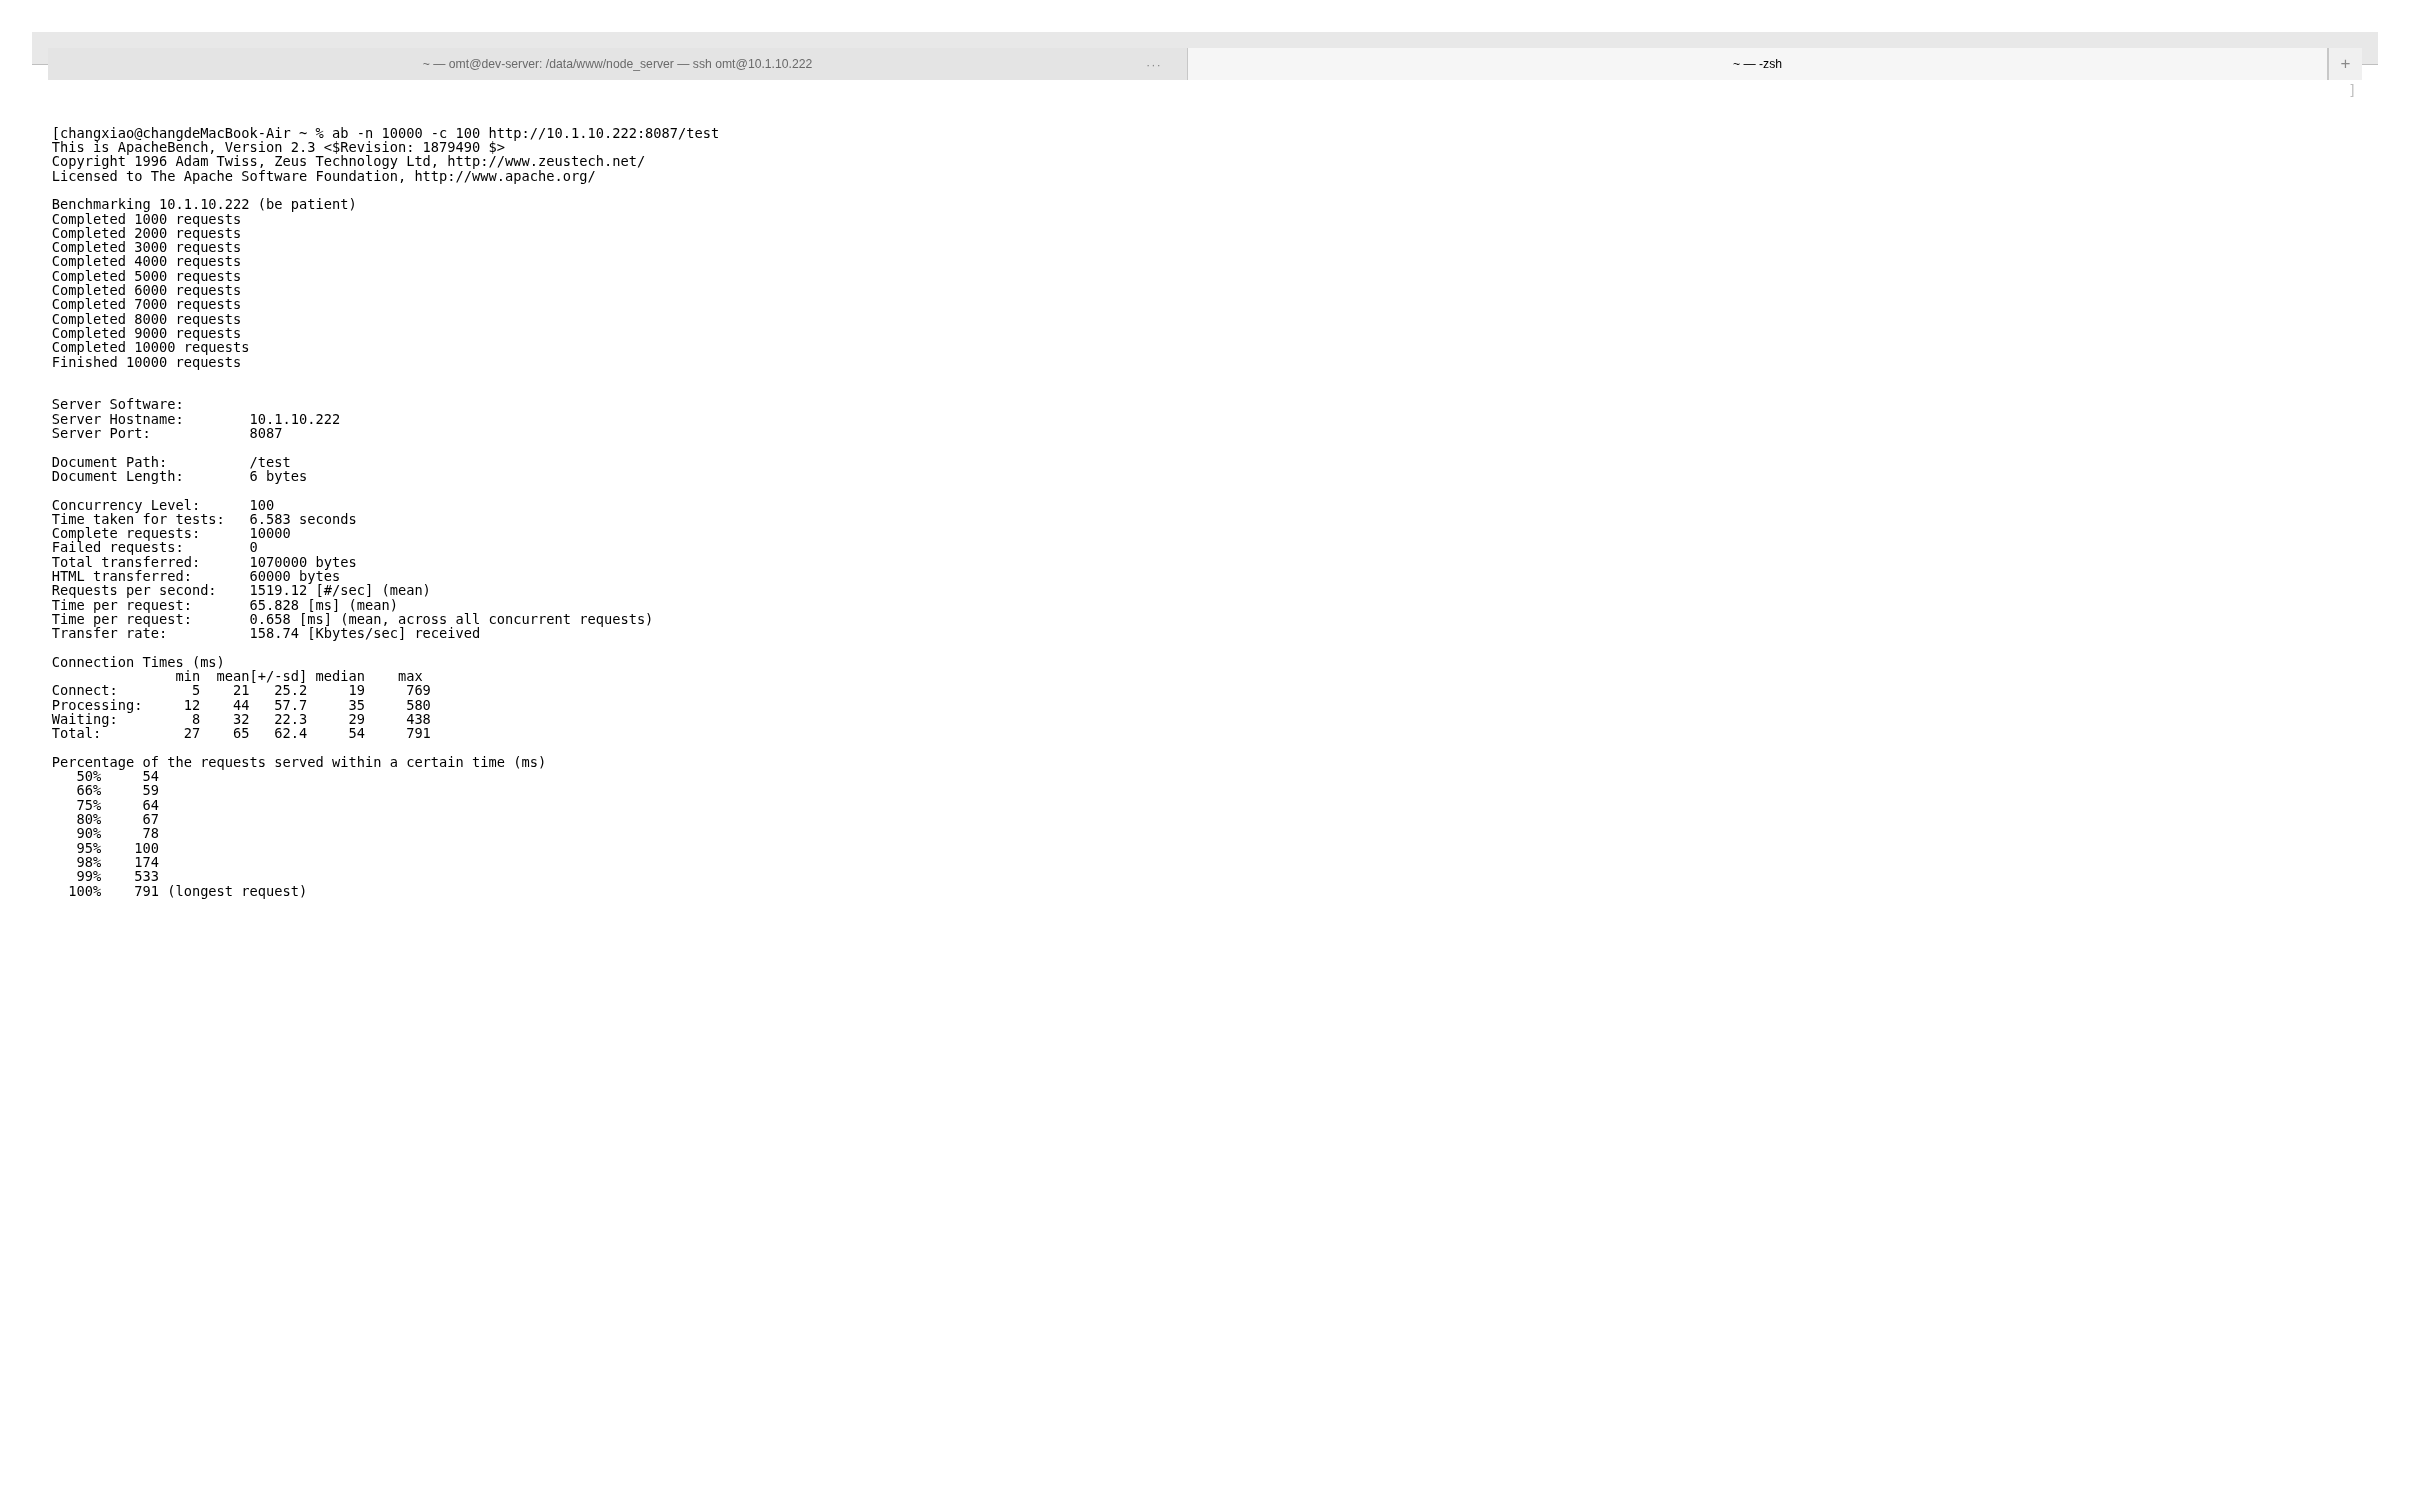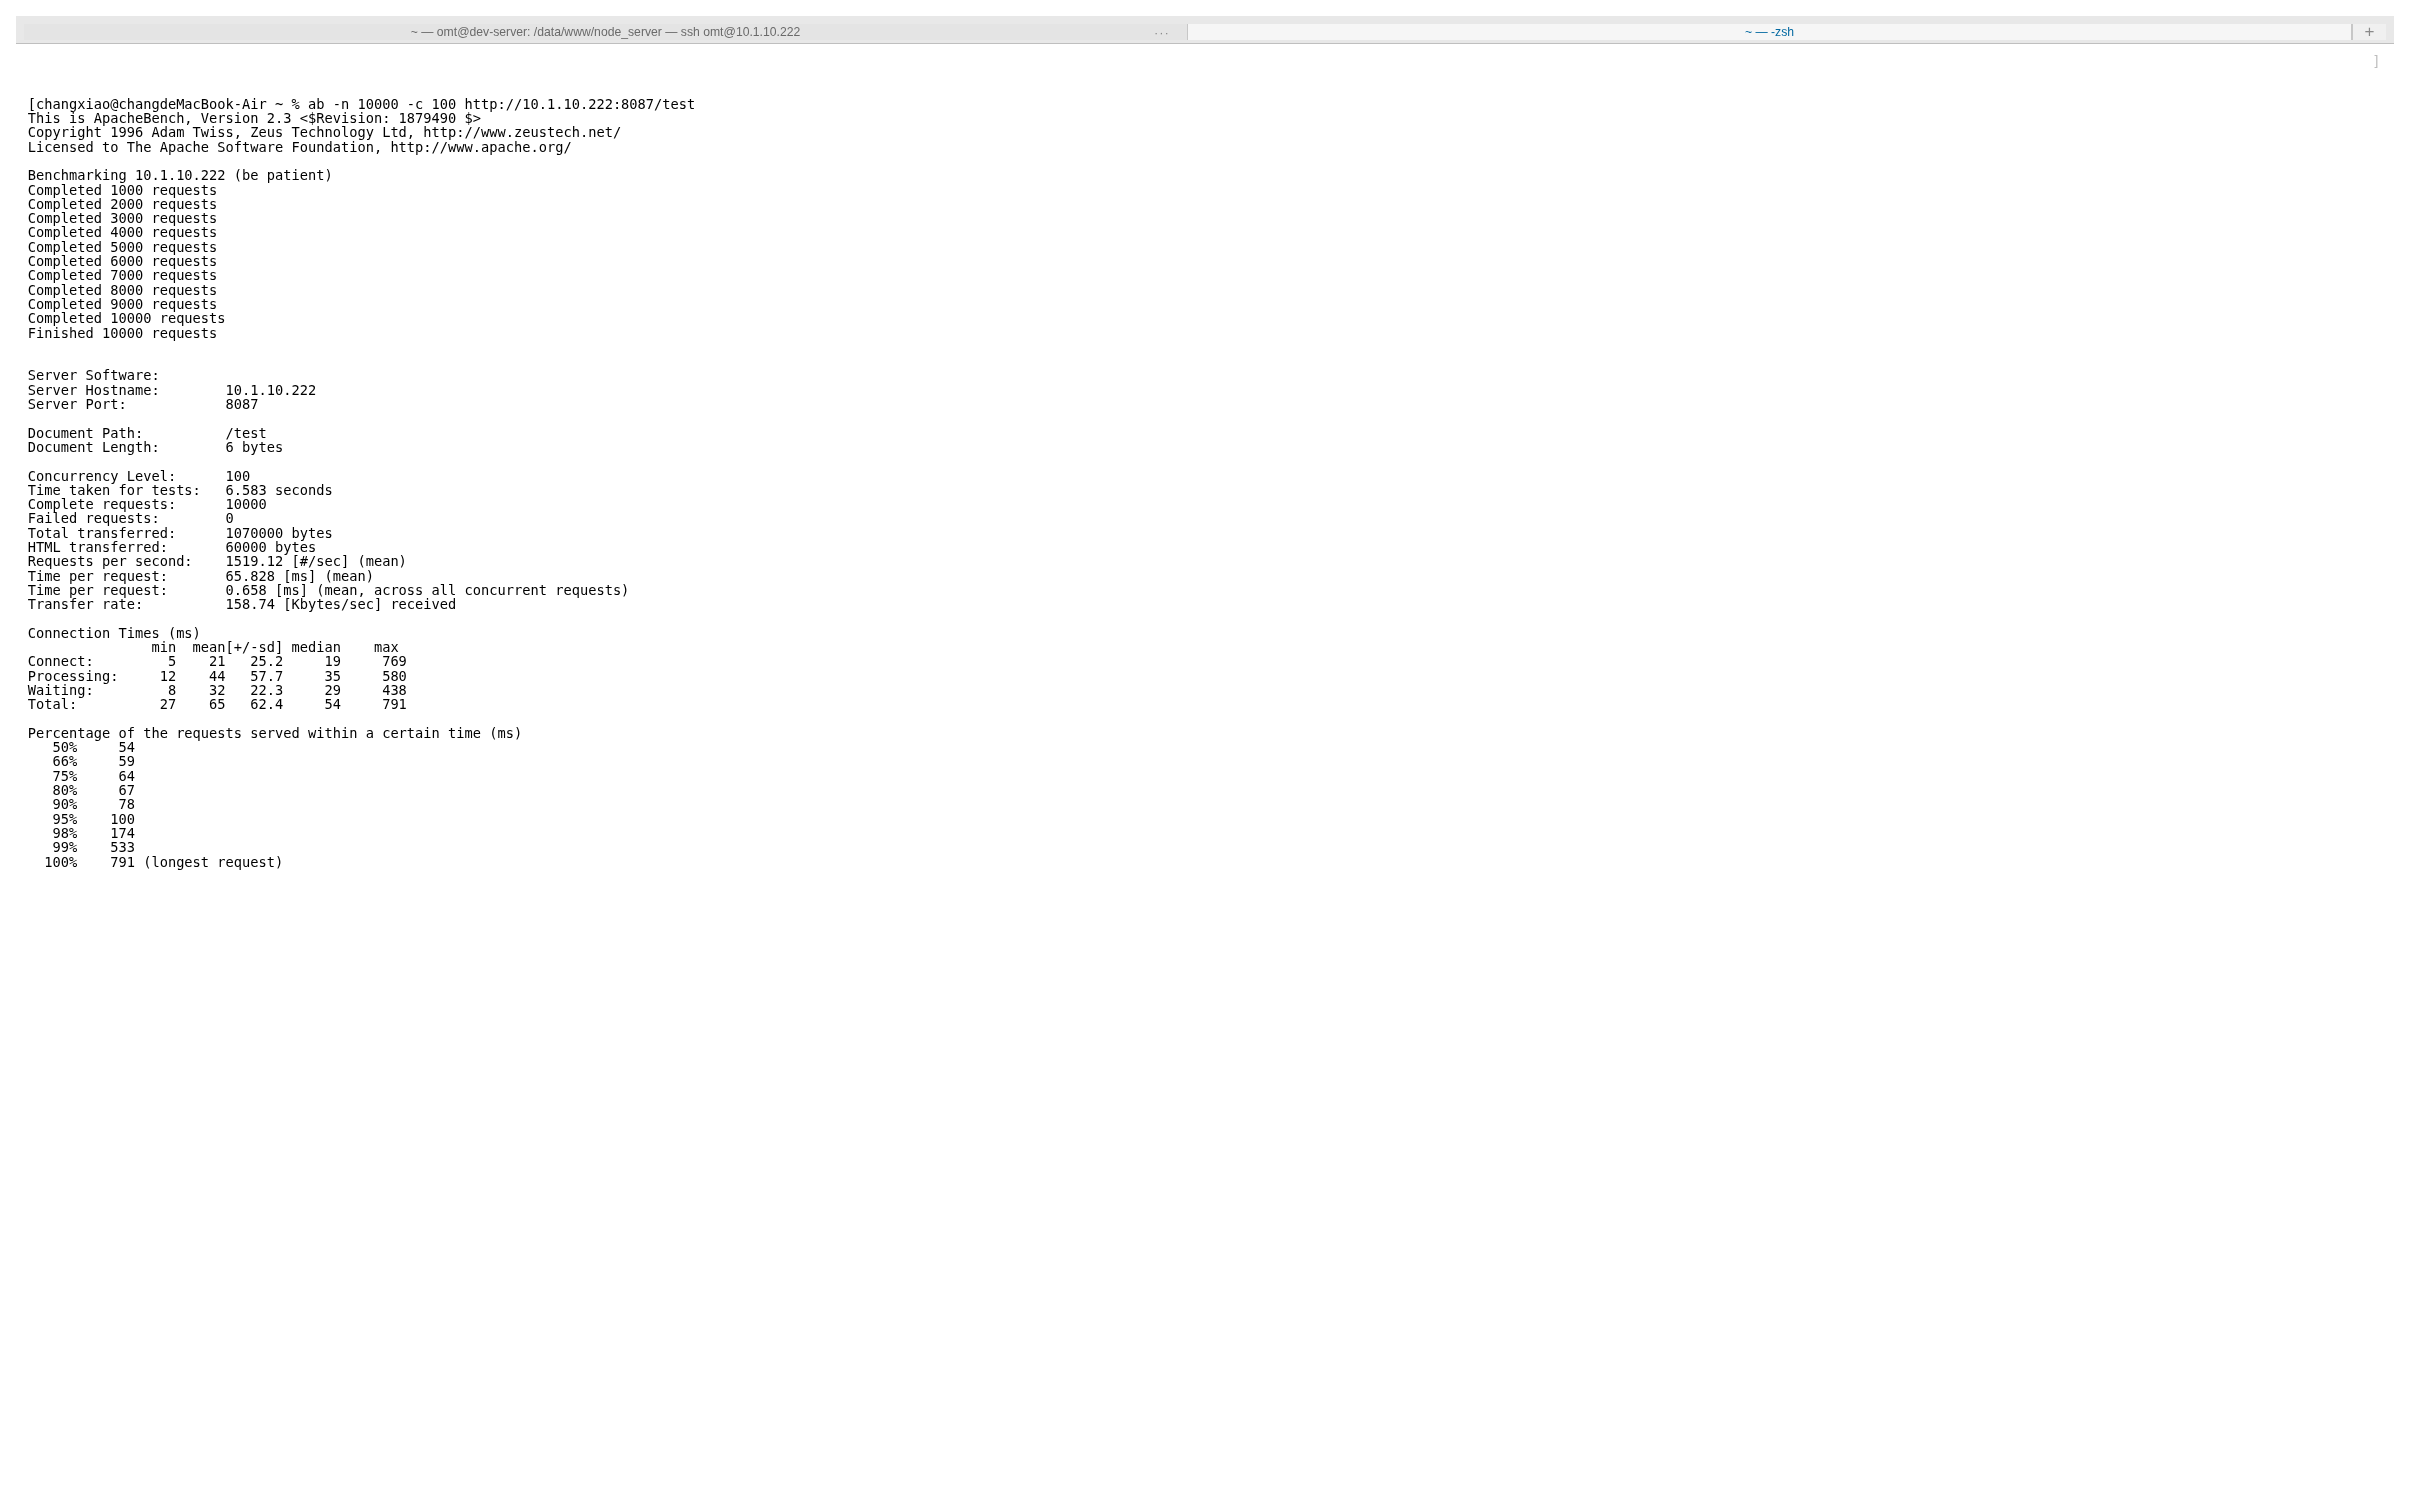--- a/index.html
+++ b/index.html
@@ -1,15 +1,15 @@
 <!DOCTYPE html>
 <html style="font-size:15px"><head>
   <meta charset="utf-8">
   <style>
-    * { margin: 0; padding: 8px; box-sizing: border-box; }
+    * { margin: 0; padding: 16px; box-sizing: border-box; }
     html, body { height: 100%; }
     body {
       font-family: -apple-system, BlinkMacSystemFont, "Helvetica Neue", Arial, sans-serif;
       background: #ffffff;
       color: #000;
       font-size: 13px;
       overflow: hidden;
     }
     .tabbar {
       display: flex;
@@ -25,21 +25,21 @@
       justify-content: center;
       position: relative;
       border-right: 0.9px solid #c7c7c7;
       color: #6a6a6a;
       font-size: 12.2px;
       background: #e4e4e4;
       cursor: default;
     }
     .tab.inactive {
       background: #f6f6f6;
-      color: #0369a1;
+      color: #000000;
     }
     .tab .ellipsis {
       position: absolute;
       right: 9.4px;
       color: #8a8a8a;
       font-size: 13px;
       letter-spacing: 0.9px;
     }
     .newtab {
       width: 34px;

